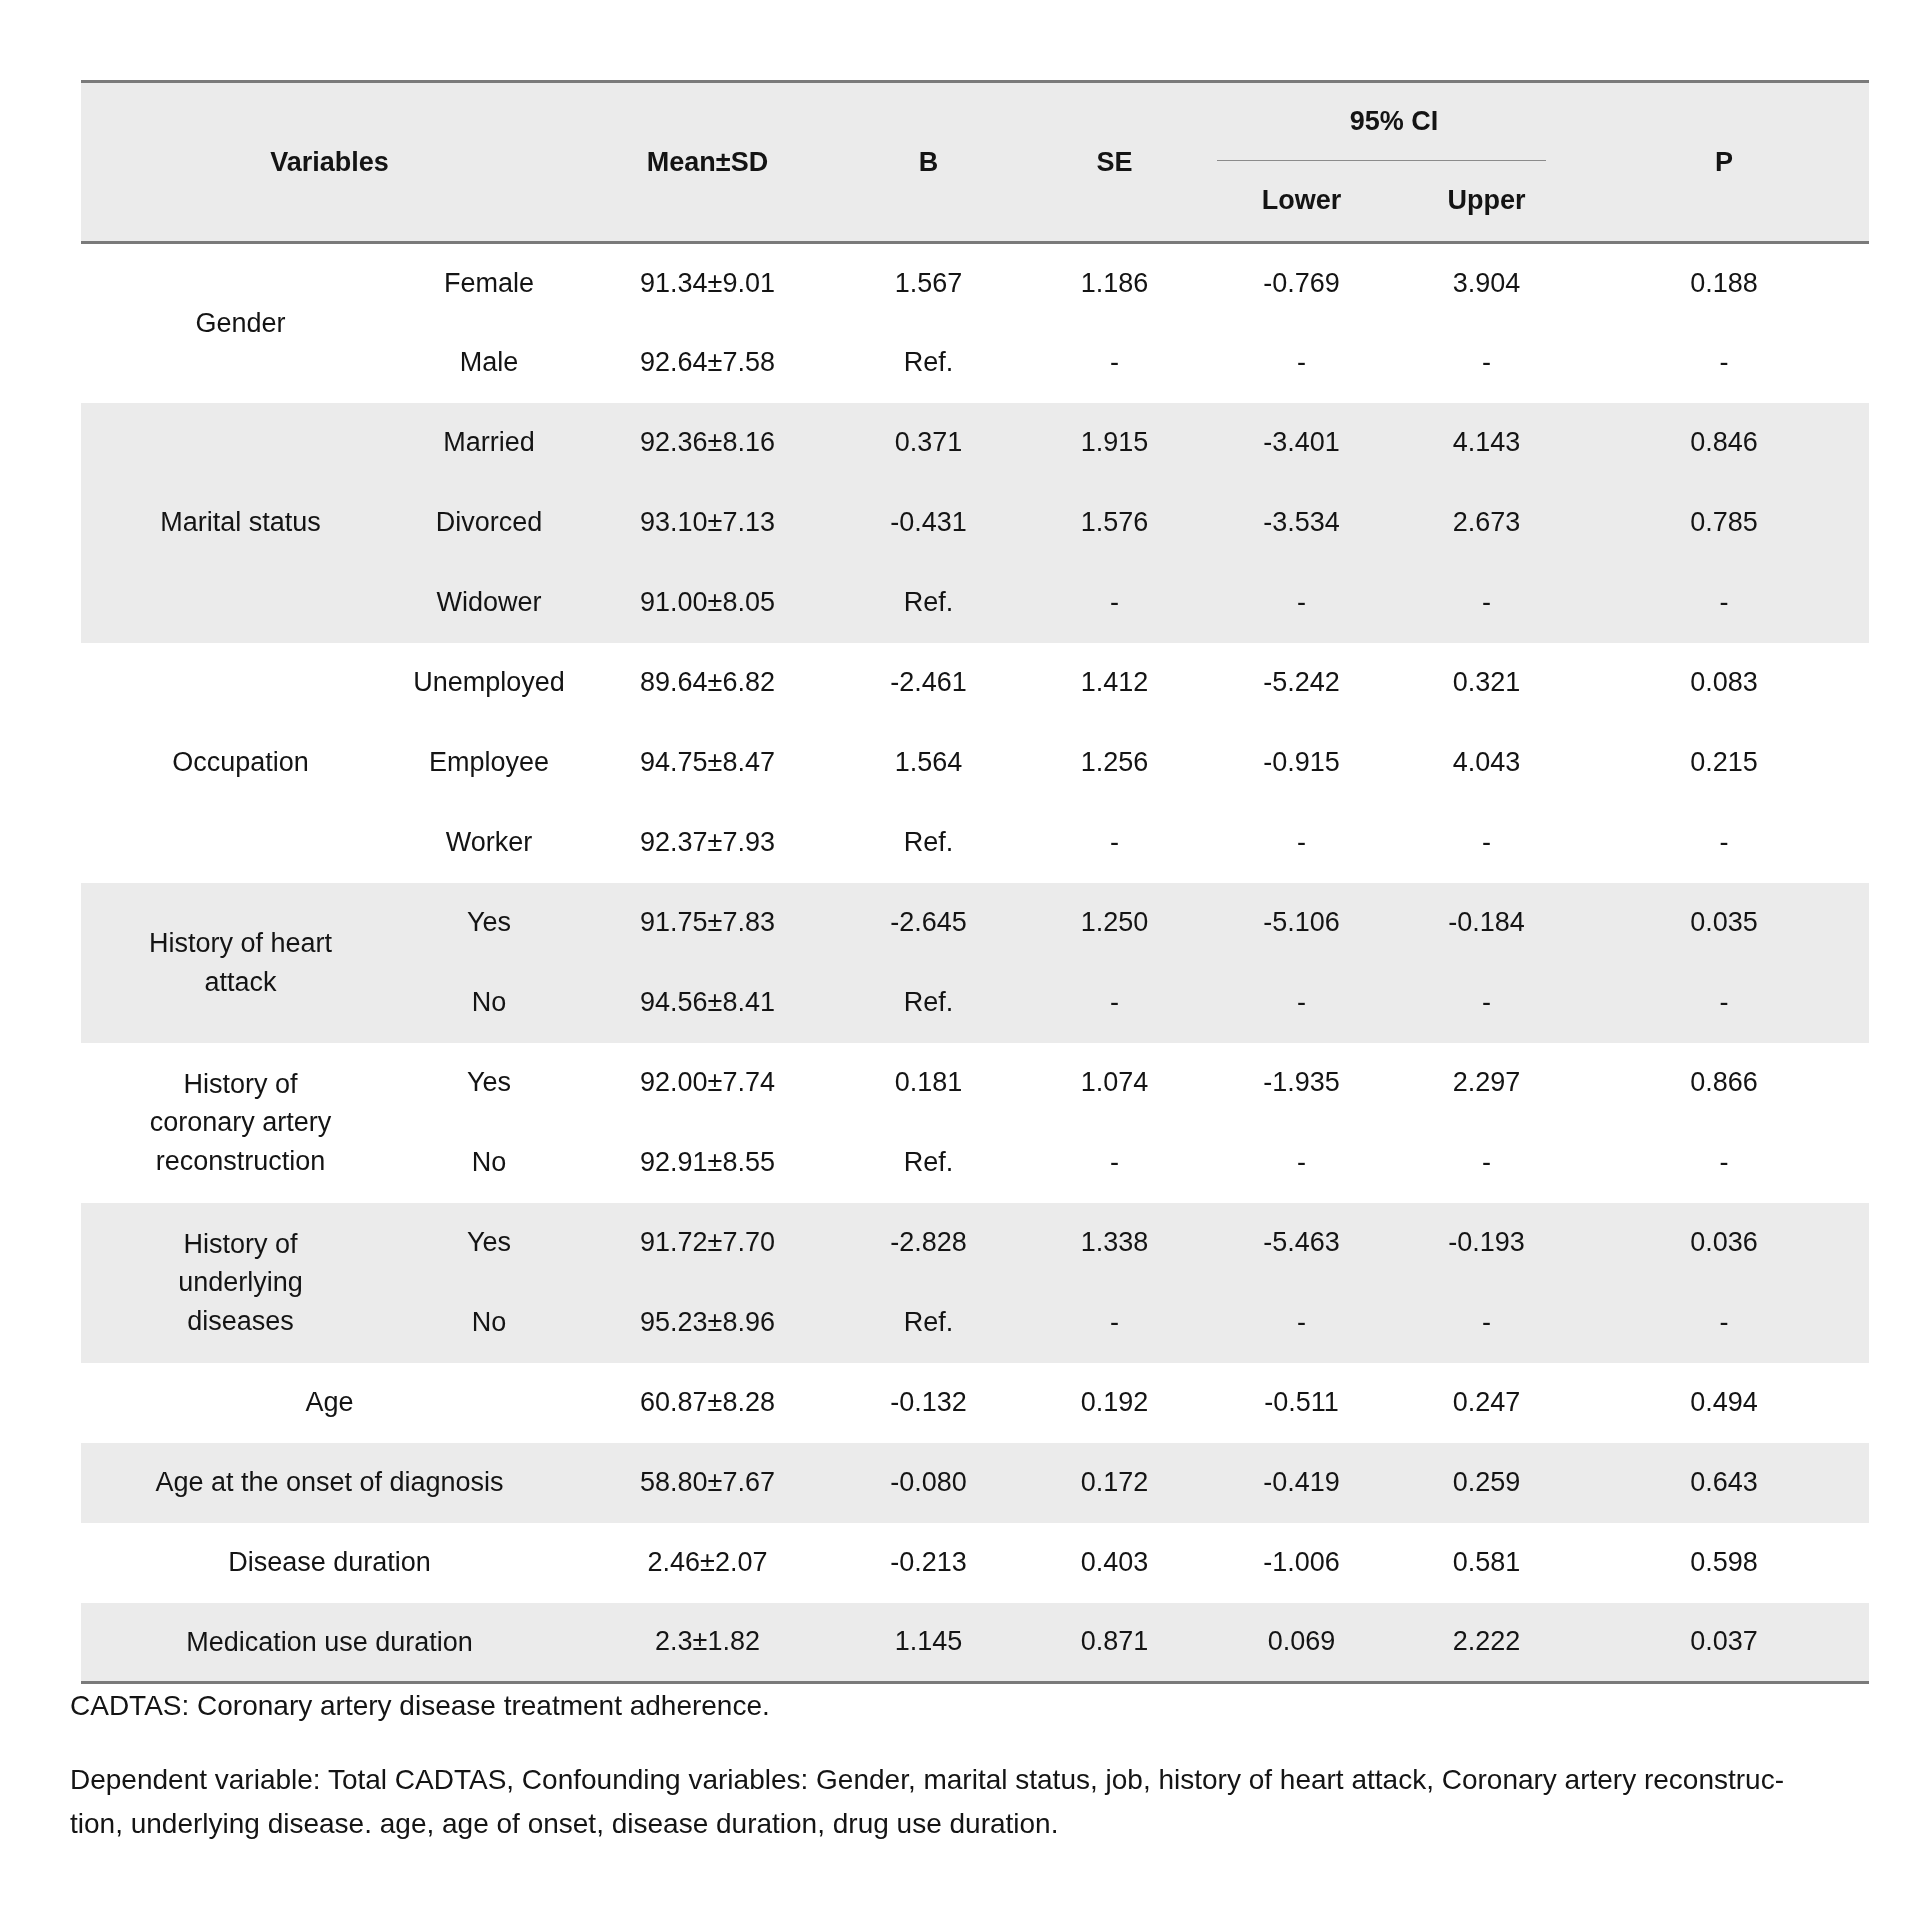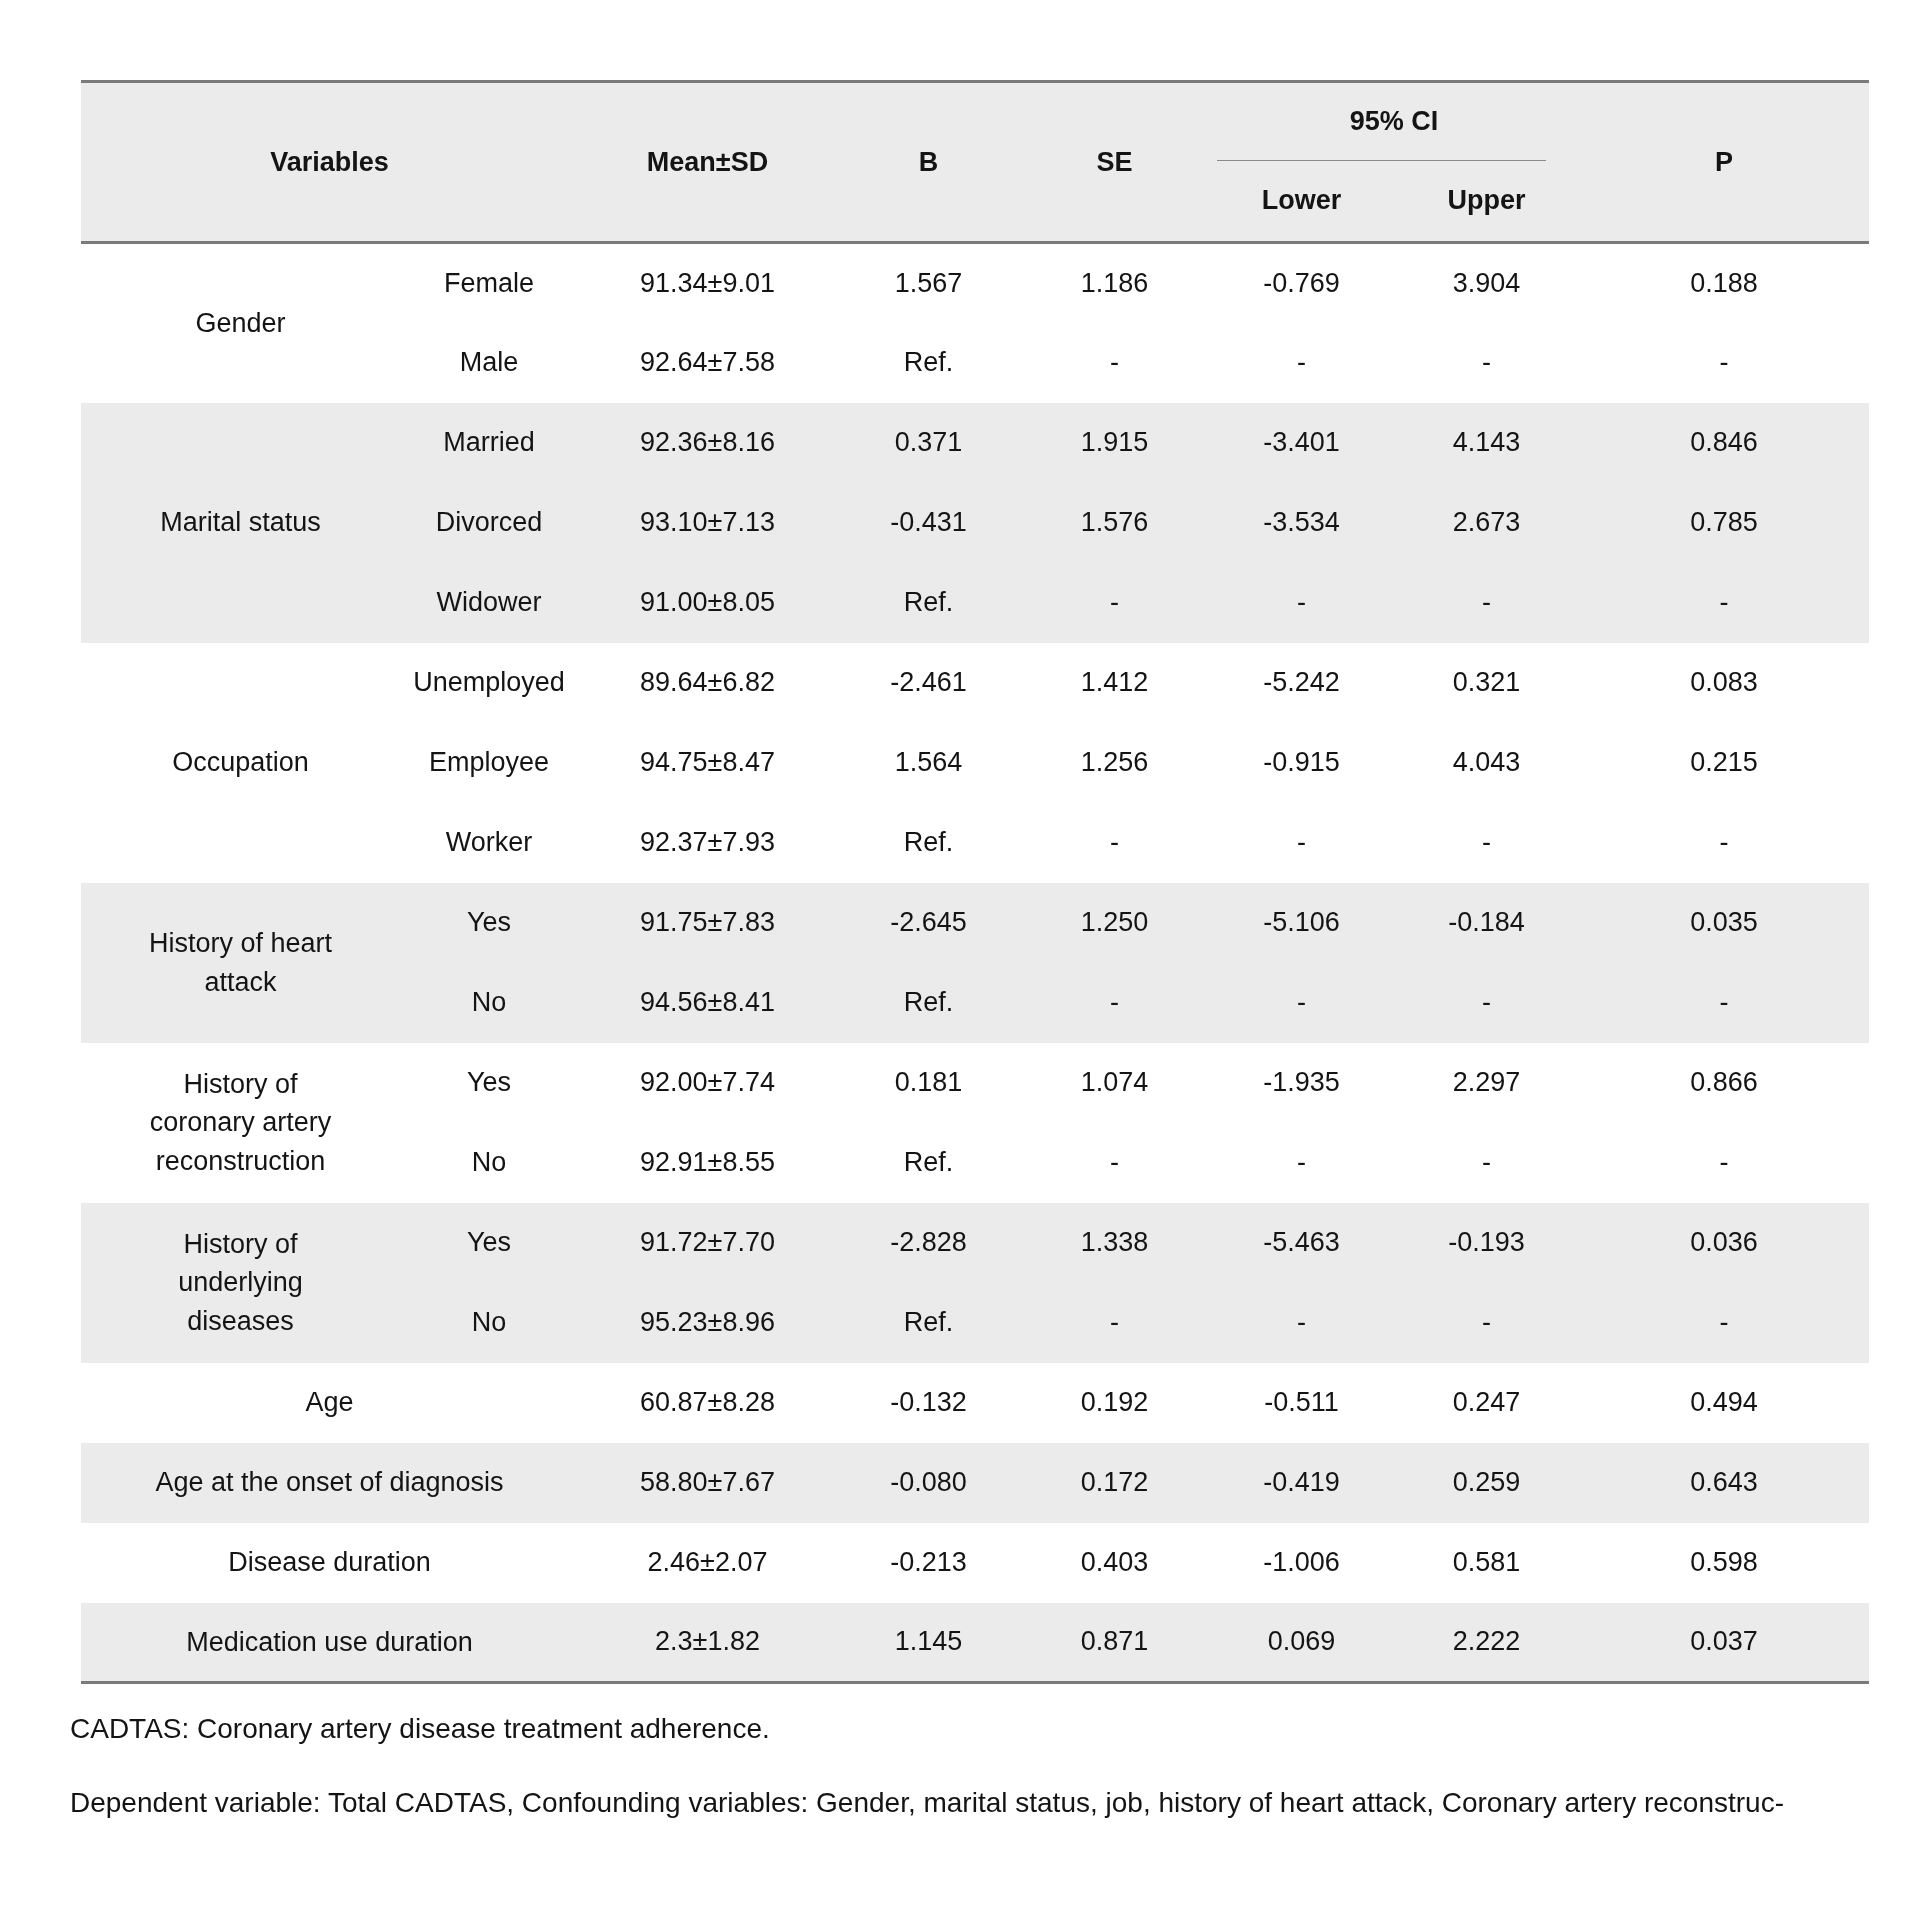--- a/index.html
+++ b/index.html
@@ -69,21 +69,21 @@
   }
 
   
   .footnote {
     margin-left: 70px;
     margin-right: 53px;
     font-size: 28px;
     line-height: 1.55;
     color: #141414;
   }
-  .footnote.first { margin-top: 23px; }
+  .footnote.first { }
   .footnote.second { margin-top: 31px; }
   .fn-line { display: block; }
 </style>
 </head>
 <body>
 
 <div class="page">
 
 
   <table class="glm">
@@ -285,16 +285,17 @@
           <td>2.222</td>
           <td>0.037</td>
         </tr>
       </tbody>
   </table>
 
   <p class="footnote first">CADTAS: Coronary artery disease treatment adherence.</p>
 
   <p class="footnote second">
     <span class="fn-line">Dependent variable: Total CADTAS, Confounding variables: Gender, marital status, job, history of heart attack, Coronary artery reconstruc-</span>
+    <span class="fn-line">tion, underlying disease. age, age of onset, disease duration, drug use duration.</span>
   </p>
 
 </div>
 
 
 </body></html>

